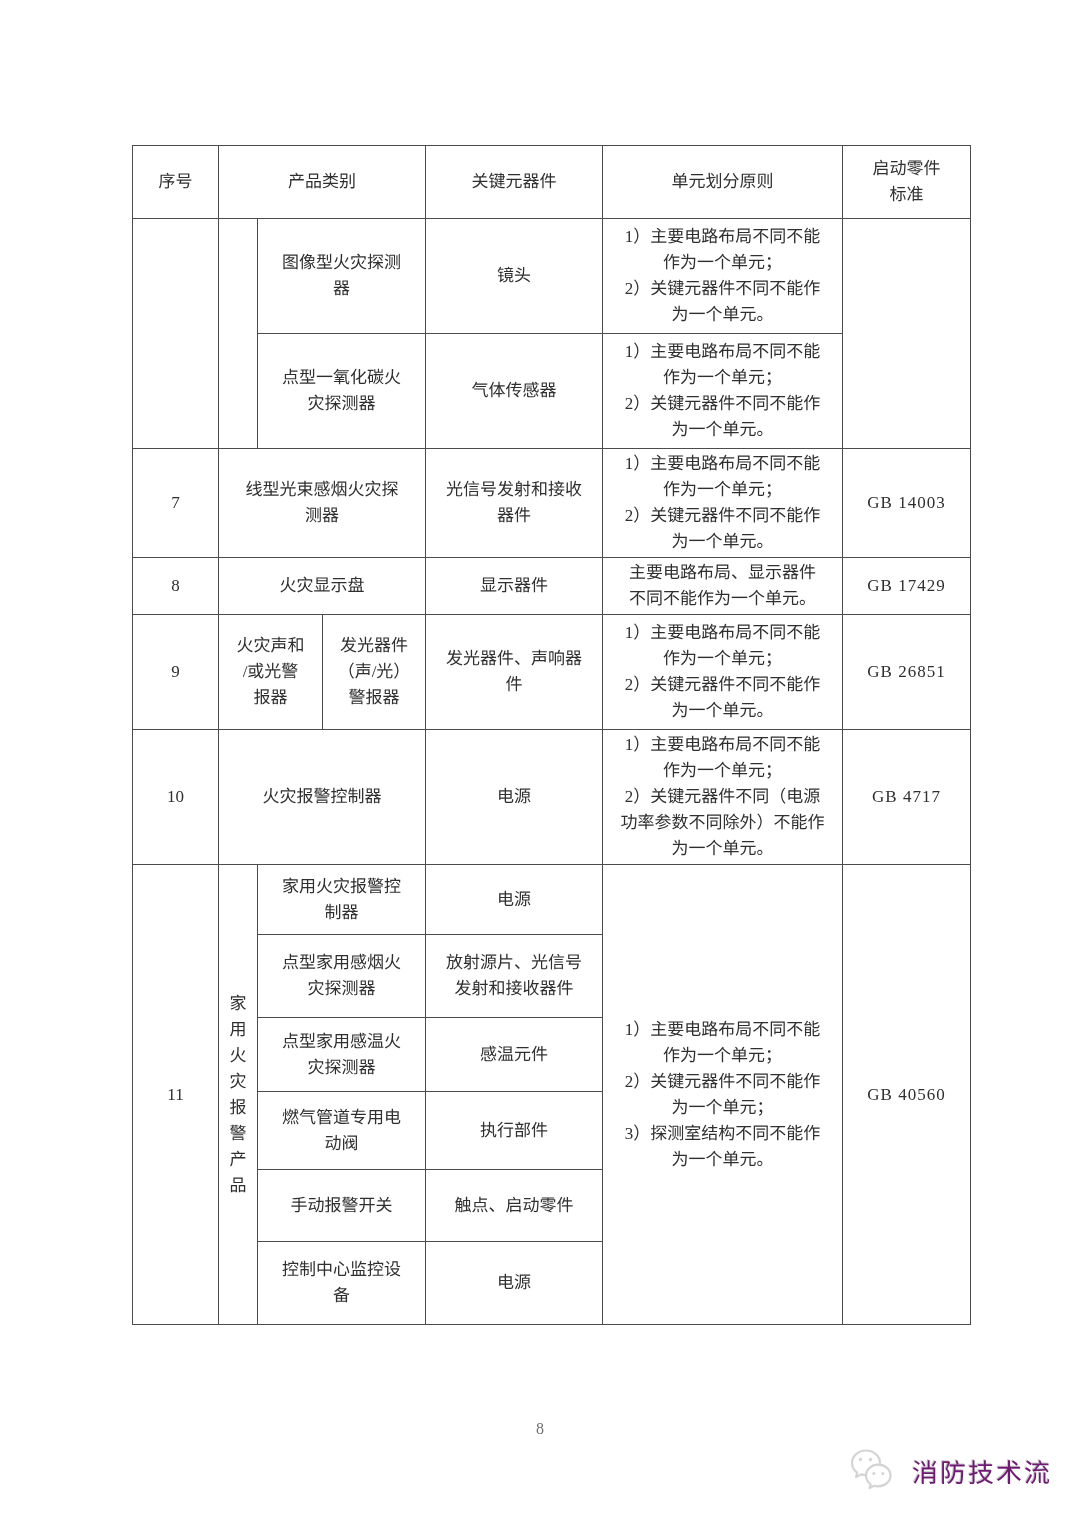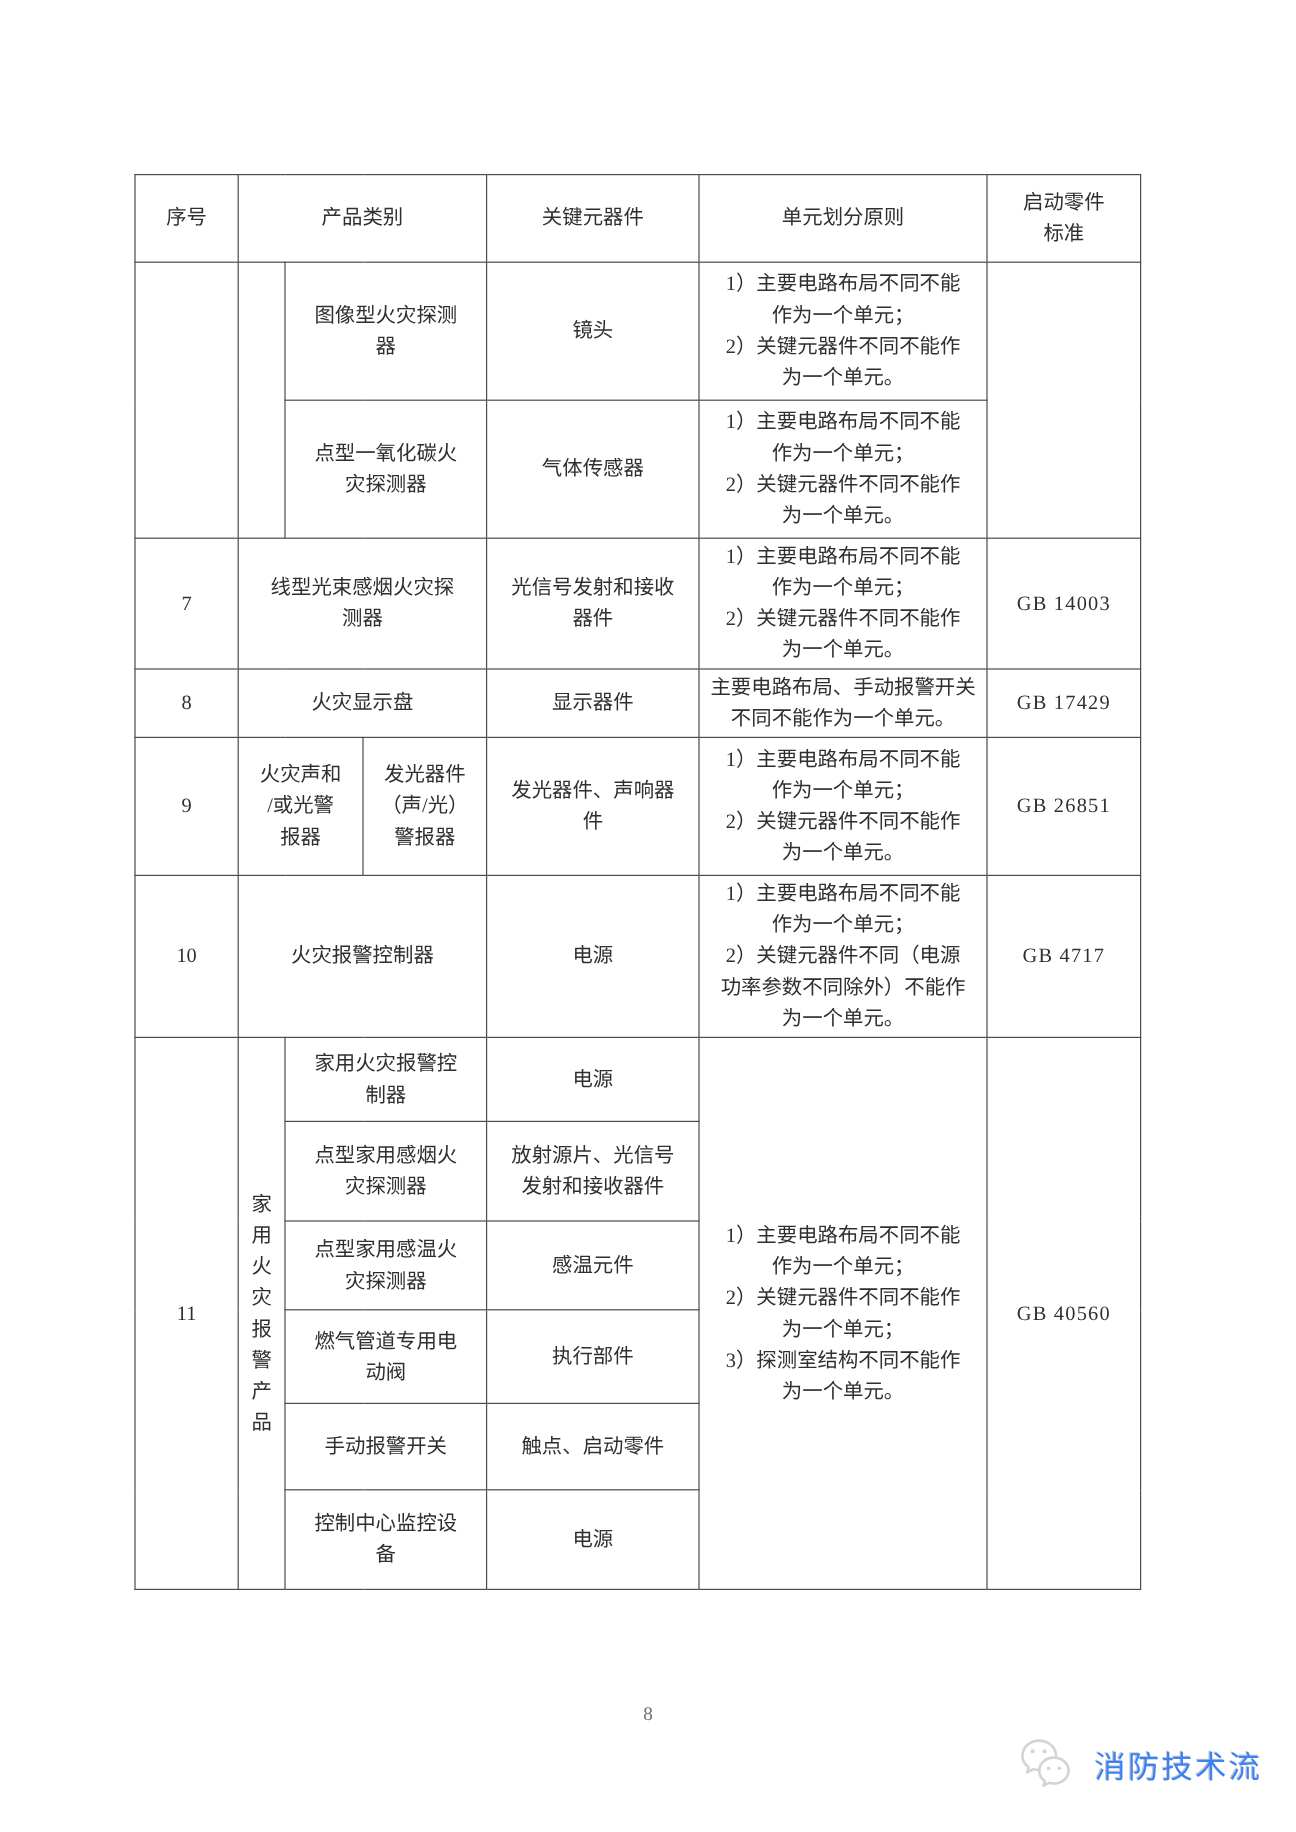--- a/index.html
+++ b/index.html
@@ -5,21 +5,21 @@
   html,body{margin:0;padding:0;background:#ffffff;}
   .page{
     position:relative;
     width:1080px;height:1527px;
     background:#ffffff;
     font-family:"Liberation Serif","DejaVu Serif",serif;
     color:#2f2f2f;
     overflow:hidden;
   }
   table.cert{
-    position:absolute;left:112px;top:145px;
+    position:absolute;left:132px;top:145px;
     width:838px;
     border-collapse:collapse;
     table-layout:fixed;
   }
   table.cert td{
     border:1px solid #4c4c4c;
     text-align:center;
     vertical-align:middle;
     font-size:17px;
     line-height:26px;
@@ -60,21 +60,21 @@
     color:#6f6f6f;
   }
   .watermark{
     position:absolute;
     left:846px;top:1447px;
     display:flex;align-items:center;gap:10px;
   }
   .watermark .wm-text{
     font-size:26px;
     letter-spacing:2px;
-    color:#3b82f6;
+    color:#701a75;
     text-shadow:-1px -1px 0 #c9c9c9, 1px 1px 1px #ffffff;
     font-family:"Liberation Sans","DejaVu Sans",sans-serif;
   }
 </style>
 </head>
 <body>
 
 <div class="page">
 
   <table class="cert">
@@ -131,21 +131,21 @@
 作为一个单元；
 2）关键元器件不同不能作
 为一个单元。</td>
       <td class="std">GB 14003</td>
     </tr>
 
     <tr class="rh50">
       <td>8</td>
       <td colspan="3">火灾显示盘</td>
       <td>显示器件</td>
-      <td class="prin">主要电路布局、手动报警开关
+      <td class="prin">主要电路布局、显示器件
 不同不能作为一个单元。</td>
       <td class="std">GB 17429</td>
     </tr>
 
     <tr class="rh115">
       <td>9</td>
       <td colspan="2">火灾声和
 /或光警
 报器</td>
       <td>发光器件

